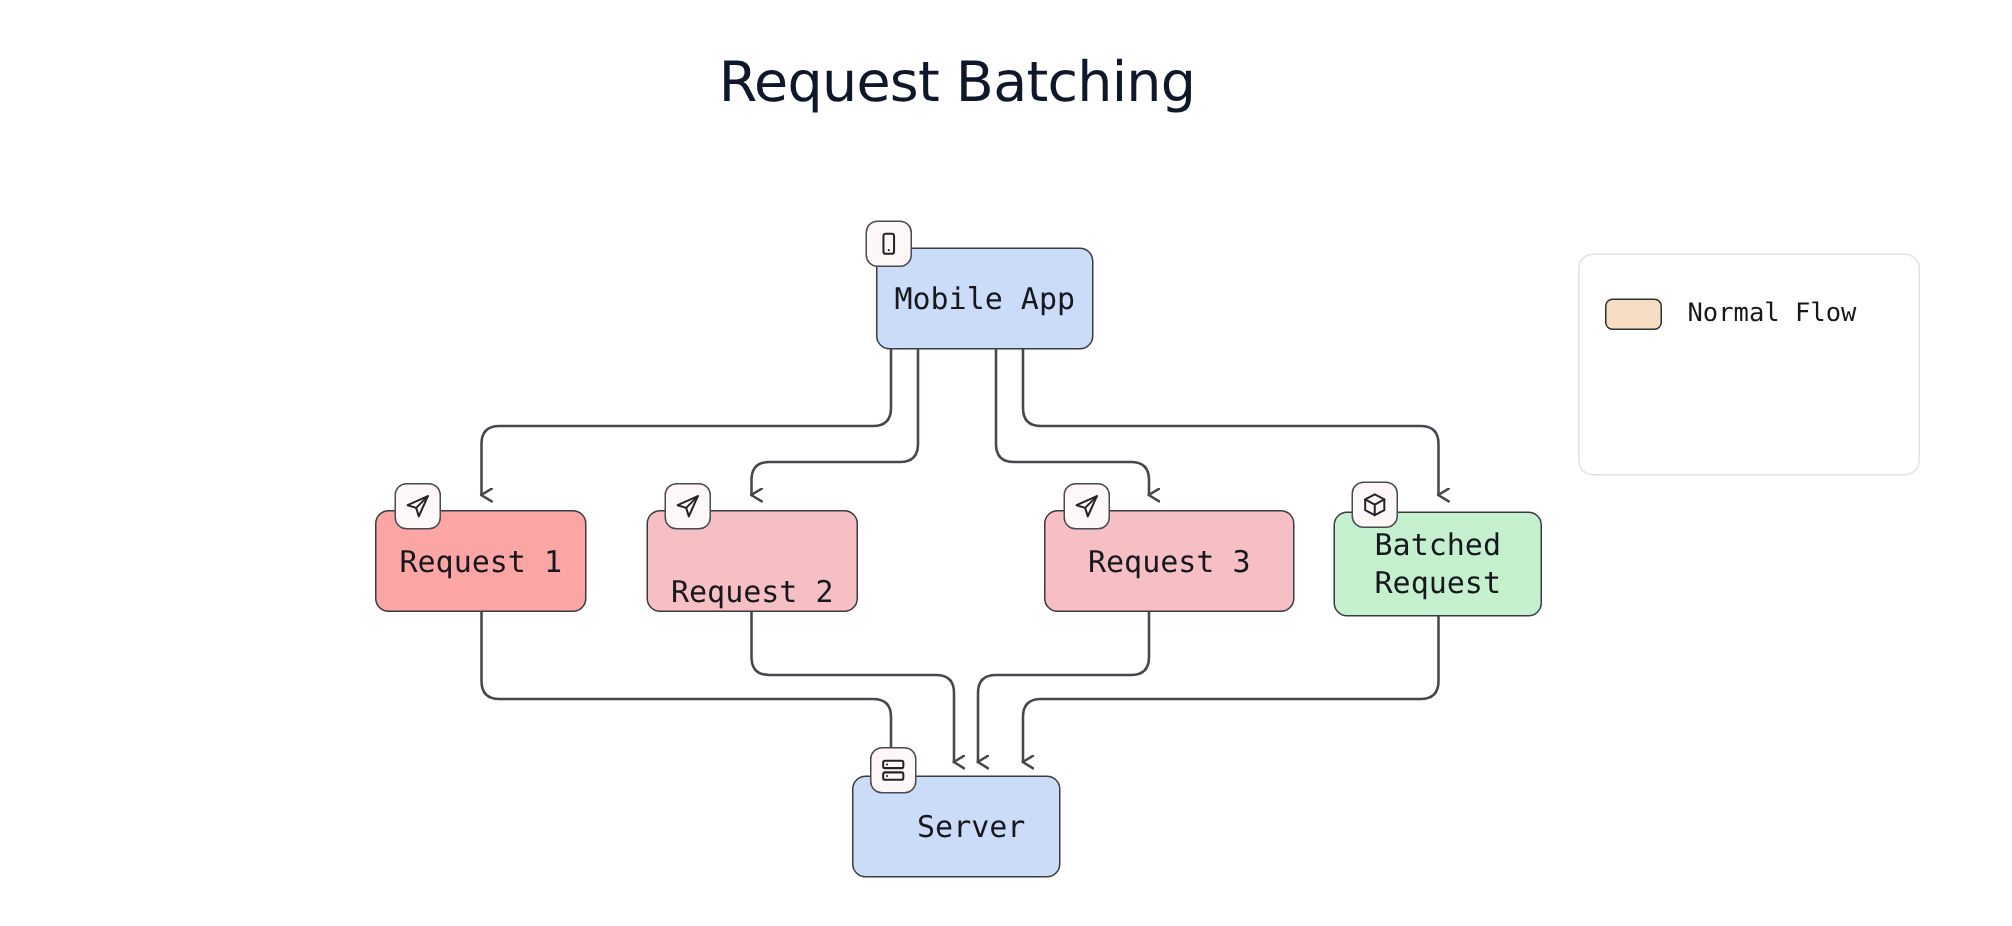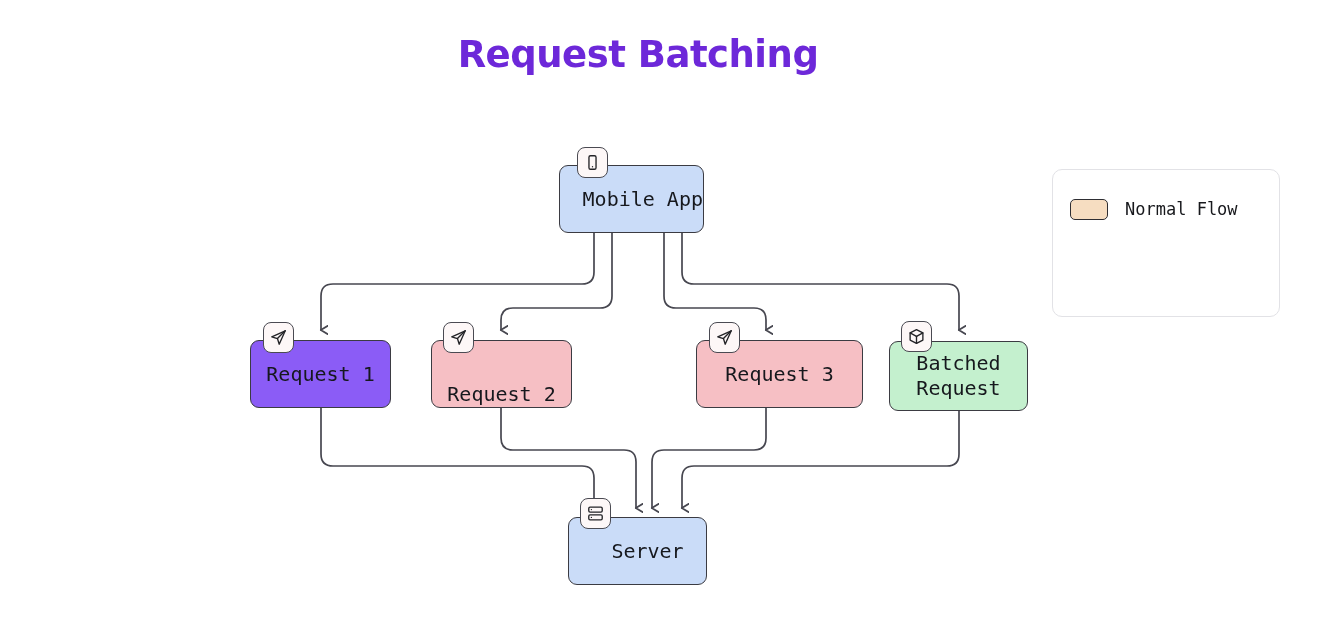--- a/index.html
+++ b/index.html
@@ -20,24 +20,24 @@
     width: 1341px;
     height: 617px;
   }
   #title {
     position: absolute;
     left: 0;
     top: 33px;
     width: 1276px;
     text-align: center;
     font-family: "DejaVu Sans", sans-serif;
-    font-weight: bold;
+    font-weight: normal;
     font-size: 37px;
     letter-spacing: -0.5px;
-    color: #6d28d9;
+    color: #0f172a;
   }
   .node {
     position: absolute;
     box-sizing: border-box;
     border: 1.6px solid #3b3b42;
     border-radius: 9px;
     display: flex;
     align-items: center;
     justify-content: center;
     text-align: center;
@@ -122,31 +122,31 @@
     <path d="M321,408 L321,454 Q321,466 333,466 L582,466 Q594,466 594,478 L594,508"></path>
 
     <path d="M501,408 L501,438 Q501,450 513,450 L624,450 Q636,450 636,462 L636,508"></path>
 
     <path d="M766,408 L766,438 Q766,450 754,450 L664,450 Q652,450 652,462 L652,508"></path>
 
     <path d="M959,411 L959,454 Q959,466 947,466 L694,466 Q682,466 682,478 L682,508"></path>
   </g>
 </svg>
 
-<div class="node" style="left:559px; top:165px; width:145px; height:68px; background:#cadcf8;justify-content:flex-end;">
+<div class="node" style="left:584px; top:165px; width:145px; height:68px; background:#cadcf8;">
   <span>Mobile App</span>
 </div>
 <div class="badge" style="left:577px; top:147px;">
   <svg width="17" height="17" viewBox="0 0 24 24" fill="none" stroke="#232327" stroke-width="1.9" stroke-linecap="round" stroke-linejoin="round">
     <rect x="7" y="2.5" width="10" height="19" rx="2.2"></rect>
     <line x1="12" y1="18" x2="12.02" y2="18"></line>
   </svg>
 </div>
 
-<div class="node" style="left:250px; top:340px; width:141px; height:68px; background:#8b5cf6;">
+<div class="node" style="left:250px; top:340px; width:141px; height:68px; background:#fca5a5;">
   <span>Request 1</span>
 </div>
 <div class="badge" style="left:263px; top:322px;">
   <svg width="17" height="17" viewBox="0 0 24 24" fill="none" stroke="#232327" stroke-width="1.9" stroke-linecap="round" stroke-linejoin="round">
     <path d="M21.5 2.5 L2.5 11 L10.5 13.5 L13 21.5 Z"></path>
     <path d="M10.5 13.5 L21.5 2.5"></path>
   </svg>
 </div>
 
 <div class="node" style="left:431px; top:340px; width:141px; height:68px; background:#f6bfc4;align-items:flex-end;">

